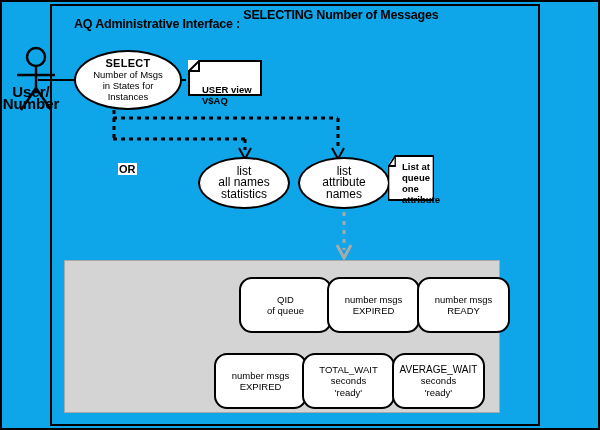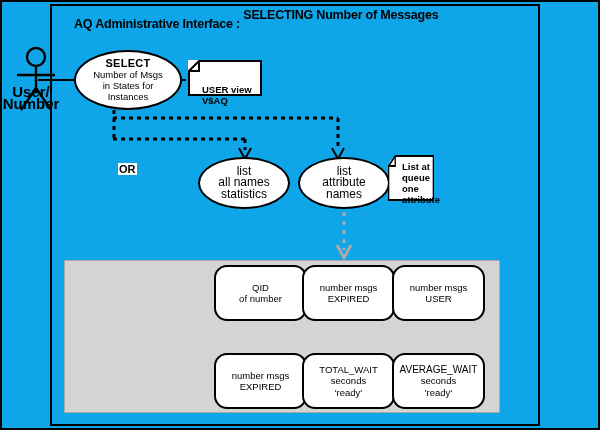--- a/index.html
+++ b/index.html
@@ -169,21 +169,21 @@
     align-items: center;
     justify-content: center;
     text-align: center;
     font-size: 9.5px;
     line-height: 11.5px;
     color: #000000;
   }
   .rb-c1 { left: 212px; }
   .rb-c2 { left: 300px; }
   .rb-c3 { left: 390px; }
-  .rb-r1 { top: 263px; }
+  .rb-r1 { top: 275px; margin-left: 25px; }
   .rb-r2 { top: 351px; }
 
   .or-label {
     position: absolute;
     left: 116px;
     top: 123px;
     font-size: 11px;
     font-weight: bold;
     color: #000000;
     background: #ffffff;
@@ -293,33 +293,33 @@
       <span>queue one</span><br>
       <span>attribute</span>
     </div>
   </div>
 
   <div class="results-panel"></div>
 
   <div class="result-box rb-c1 rb-r1">
     <div>
       <span>QID</span><br>
-      <span>of number</span>
+      <span>of queue</span>
     </div>
   </div>
   <div class="result-box rb-c2 rb-r1">
     <div>
       <span>number msgs</span><br>
       <span>EXPIRED</span>
     </div>
   </div>
   <div class="result-box rb-c3 rb-r1">
     <div>
       <span>number msgs</span><br>
-      <span>USER</span>
+      <span>READY</span>
     </div>
   </div>
 
   <div class="result-box rb-c1 rb-r2">
     <div>
       <span>number msgs</span><br>
       <span>EXPIRED</span>
     </div>
   </div>
   <div class="result-box rb-c2 rb-r2">

